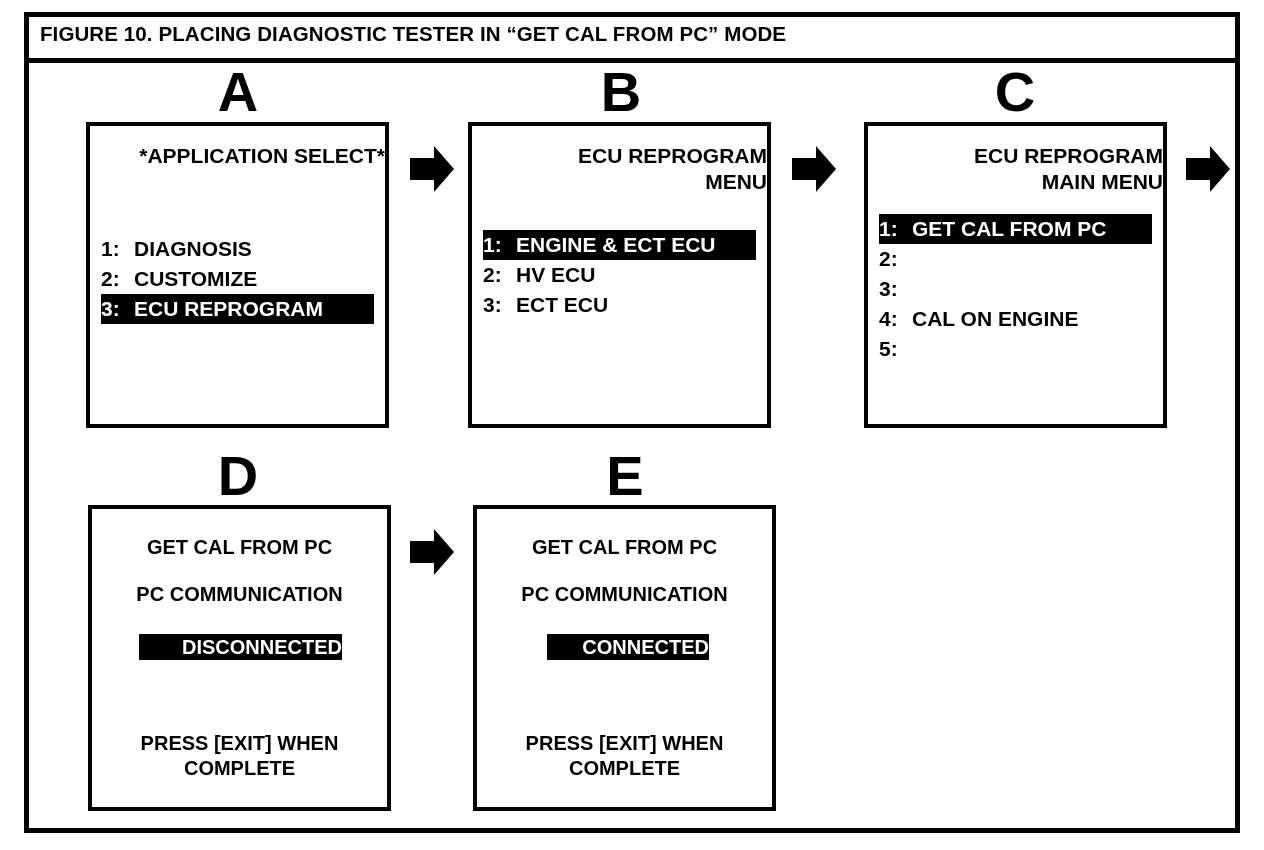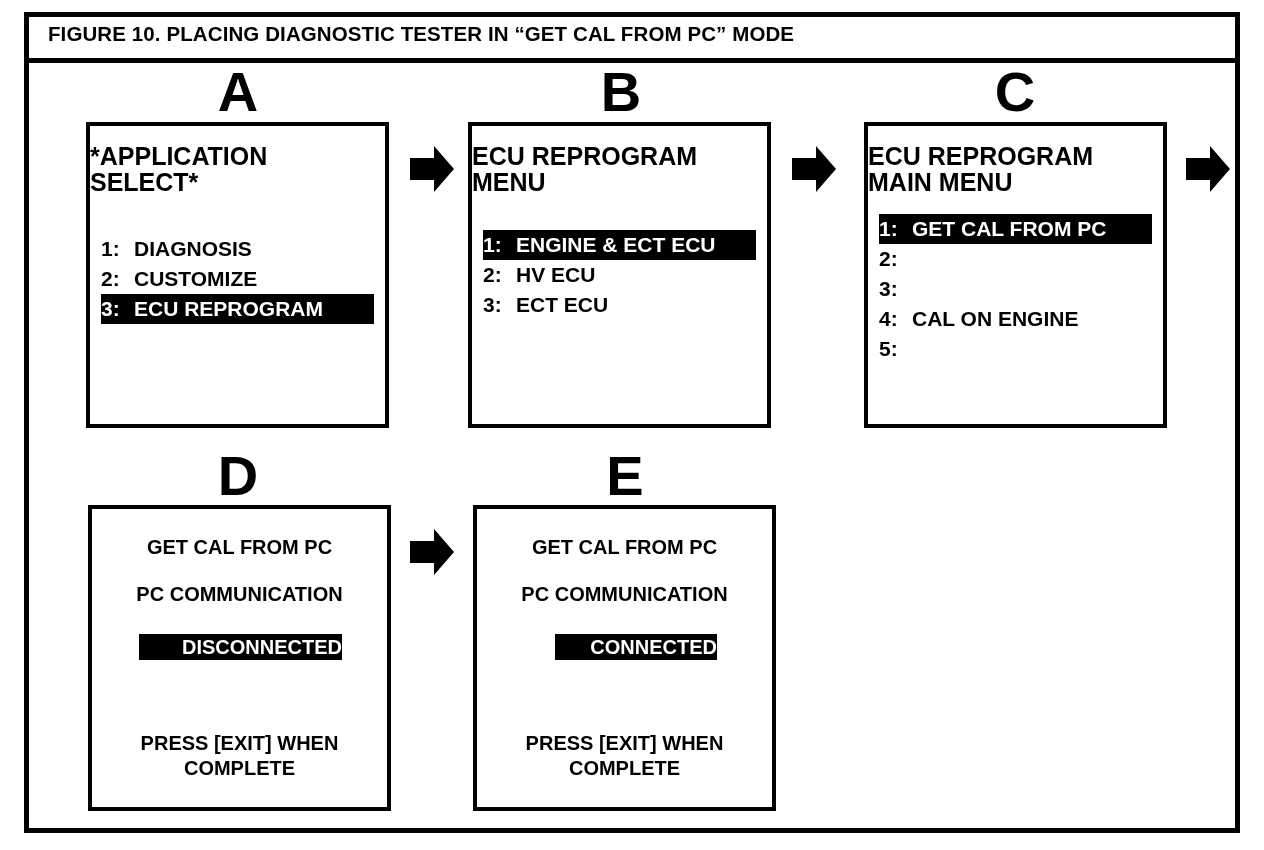--- a/index.html
+++ b/index.html
@@ -28,21 +28,21 @@
     width: 1216px;
     height: 821px;
     border: 5px solid #000000;
     box-sizing: border-box;
     background: #ffffff;
   }
 
   
   #figure-title {
     position: absolute;
-    left: 48px;
+    left: 40px;
     top: 22px;
     font-size: 20.5px;
     font-weight: bold;
     letter-spacing: 0.1px;
     color: #000000;
     white-space: nowrap;
   }
   #title-rule {
     position: absolute;
     left: 29px;
@@ -73,23 +73,23 @@
 
   .screen-inner {
     position: relative;
     width: 100%;
     height: 100%;
   }
 
   .scr-title {
     position: absolute;
     left: 0;
-    right: 12px;
-    text-align: left;
-    font-size: 25px;
+    right: 0;
+    text-align: right;
+    font-size: 21px;
     font-weight: bold;
     line-height: 26px;
     color: #000000;
     white-space: pre-line;
   }
 
   .menu-list {
     position: absolute;
     left: 0;
     right: 0;
@@ -277,19 +277,19 @@
   <div class="arrow" style="left:410px; top:529px;">
     <svg viewBox="0 0 44 46" width="44" height="46" aria-hidden="true">
       <polygon points="0,12 24,12 24,0 44,23 24,46 24,34 0,34" fill="#000000"></polygon>
     </svg>
   </div>
 
   <div class="screen" style="left:473px; top:505px; width:303px; height:306px;">
     <div class="screen-inner">
       <div class="status-line" style="top:26px;">GET CAL FROM PC</div>
       <div class="status-line" style="top:73px;">PC COMMUNICATION</div>
-      <div class="status-badge" style="left:70px; top:125px; width:162px;margin-left:8px;">CONNECTED</div>
+      <div class="status-badge" style="left:70px; top:125px; width:162px;">CONNECTED</div>
       <div class="status-line" style="top:222px;">PRESS [EXIT] WHEN
 COMPLETE</div>
     </div>
   </div>
 
 </div>
 
 </body></html>

